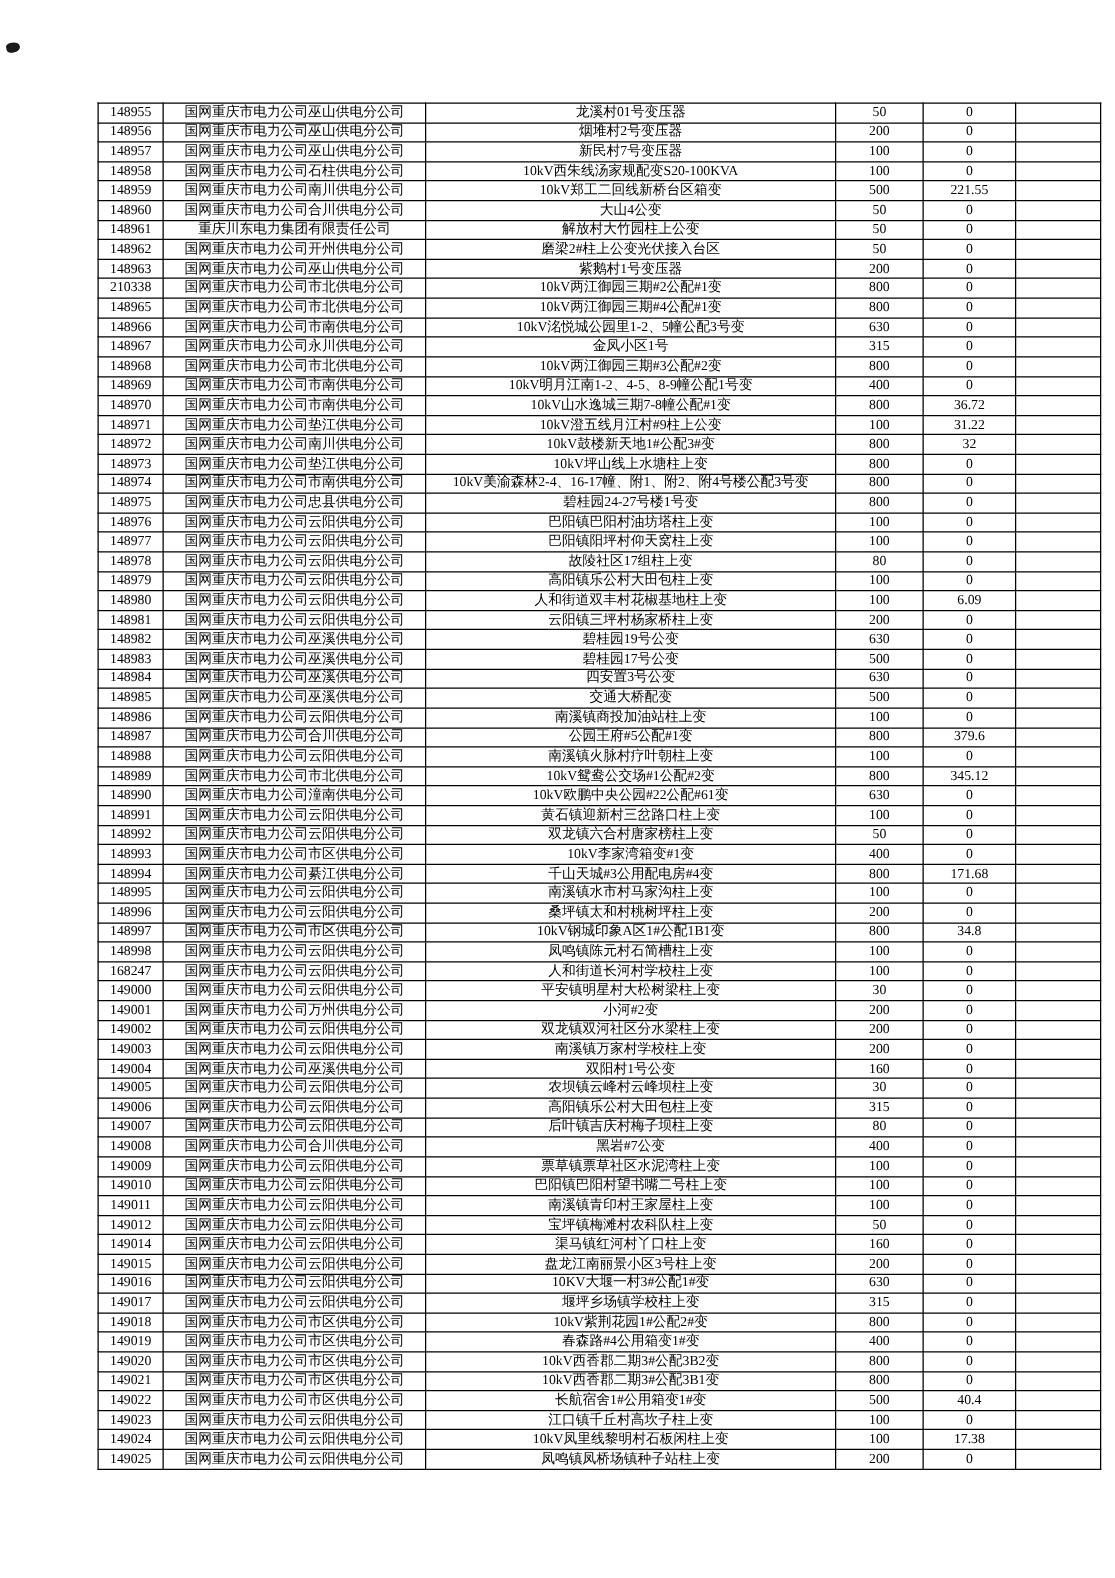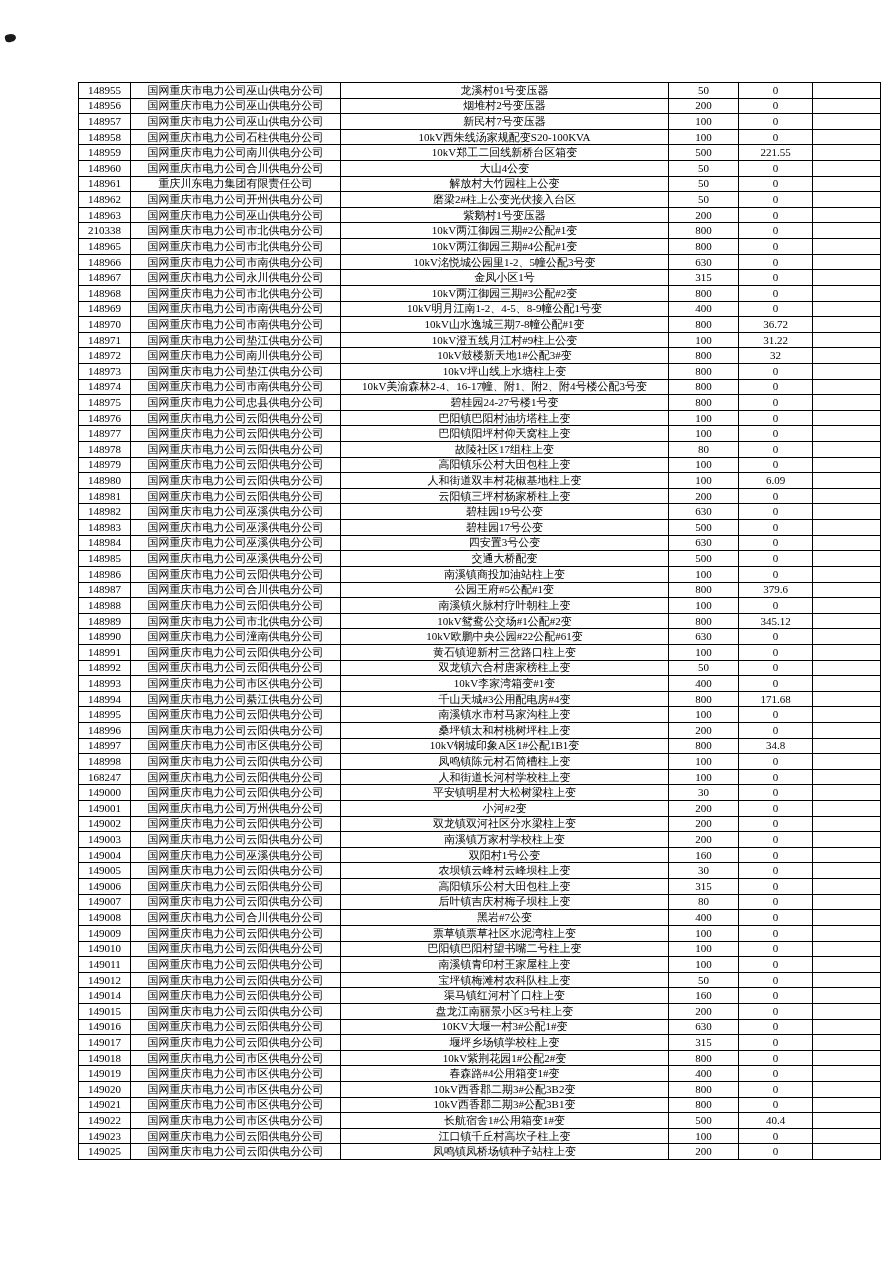--- a/index.html
+++ b/index.html
@@ -605,20 +605,28 @@
       </tr>
       <tr>
         <td>149023</td>
         <td>国网重庆市电力公司云阳供电分公司</td>
         <td>江口镇千丘村高坎子柱上变</td>
         <td>100</td>
         <td>0</td>
         <td></td>
       </tr>
       <tr>
+        <td>149024</td>
+        <td>国网重庆市电力公司云阳供电分公司</td>
+        <td>10kV凤里线黎明村石板闲柱上变</td>
+        <td>100</td>
+        <td>17.38</td>
+        <td></td>
+      </tr>
+      <tr>
         <td>149025</td>
         <td>国网重庆市电力公司云阳供电分公司</td>
         <td>凤鸣镇凤桥场镇种子站柱上变</td>
         <td>200</td>
         <td>0</td>
         <td></td>
       </tr>
     </tbody>
 </table>
 

